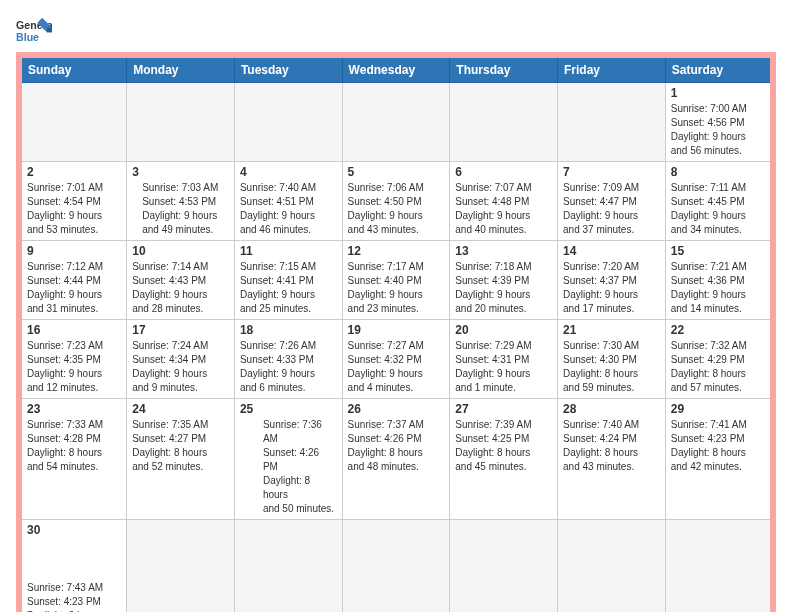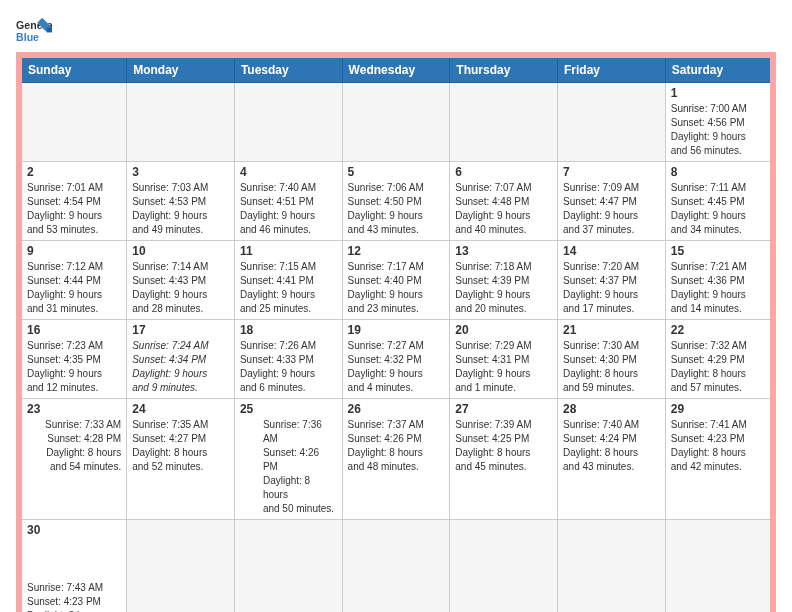--- a/index.html
+++ b/index.html
@@ -137,21 +137,21 @@
         <tr>
           <td>
             <span class="day-number">2</span>
             <div class="day-info" style="white-space: pre-line;">Sunrise: 7:01 AM
 Sunset: 4:54 PM
 Daylight: 9 hours
 and 53 minutes.</div>
           </td>
           <td>
             <span class="day-number">3</span>
-            <div class="day-info" style="white-space: pre-line;">Sunrise: 7:03 AM
+            <div class="day-info" style="white-space: pre-line; margin-left: 10px;">Sunrise: 7:03 AM
 Sunset: 4:53 PM
 Daylight: 9 hours
 and 49 minutes.</div>
           </td>
           <td>
             <span class="day-number">4</span>
             <div class="day-info" style="white-space: pre-line;">Sunrise: 7:40 AM
 Sunset: 4:51 PM
 Daylight: 9 hours
 and 46 minutes.</div>
@@ -239,21 +239,21 @@
         <tr>
           <td>
             <span class="day-number">16</span>
             <div class="day-info" style="white-space: pre-line;">Sunrise: 7:23 AM
 Sunset: 4:35 PM
 Daylight: 9 hours
 and 12 minutes.</div>
           </td>
           <td>
             <span class="day-number">17</span>
-            <div class="day-info" style="white-space: pre-line; font-style: italic;">Sunrise: 7:24 AM
+            <div class="day-info" style="white-space: pre-line;">Sunrise: 7:24 AM
 Sunset: 4:34 PM
 Daylight: 9 hours
 and 9 minutes.</div>
           </td>
           <td>
             <span class="day-number">18</span>
             <div class="day-info" style="white-space: pre-line;">Sunrise: 7:26 AM
 Sunset: 4:33 PM
 Daylight: 9 hours
 and 6 minutes.</div>
@@ -283,21 +283,21 @@
             <span class="day-number">22</span>
             <div class="day-info" style="white-space: pre-line;">Sunrise: 7:32 AM
 Sunset: 4:29 PM
 Daylight: 8 hours
 and 57 minutes.</div>
           </td>
         </tr>
         <tr>
           <td>
             <span class="day-number">23</span>
-            <div class="day-info" style="white-space: pre-line; text-align: right;">Sunrise: 7:33 AM
+            <div class="day-info" style="white-space: pre-line;">Sunrise: 7:33 AM
 Sunset: 4:28 PM
 Daylight: 8 hours
 and 54 minutes.</div>
           </td>
           <td>
             <span class="day-number">24</span>
             <div class="day-info" style="white-space: pre-line;">Sunrise: 7:35 AM
 Sunset: 4:27 PM
 Daylight: 8 hours
 and 52 minutes.</div>

